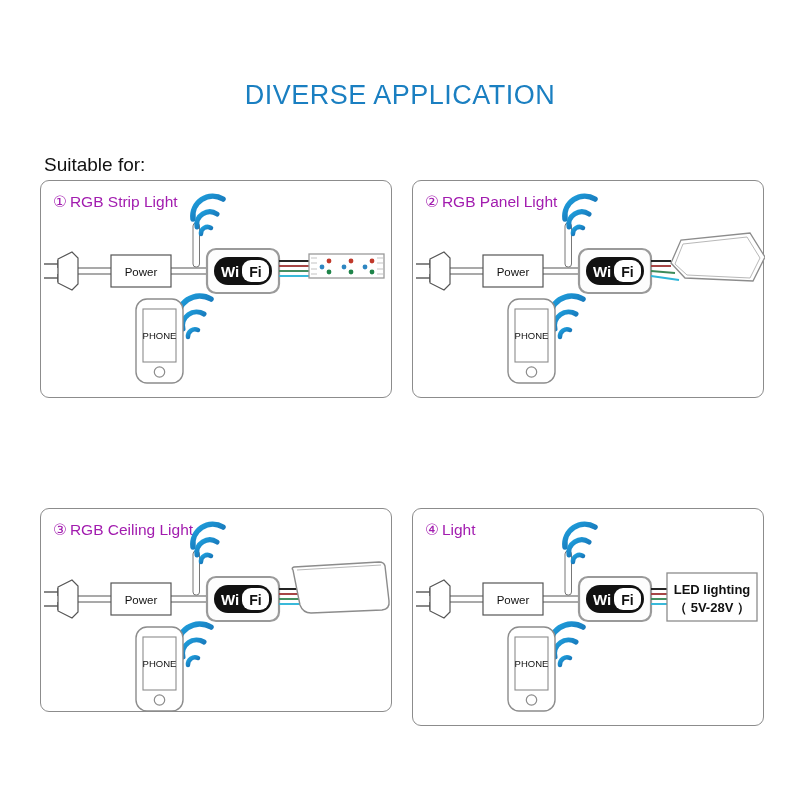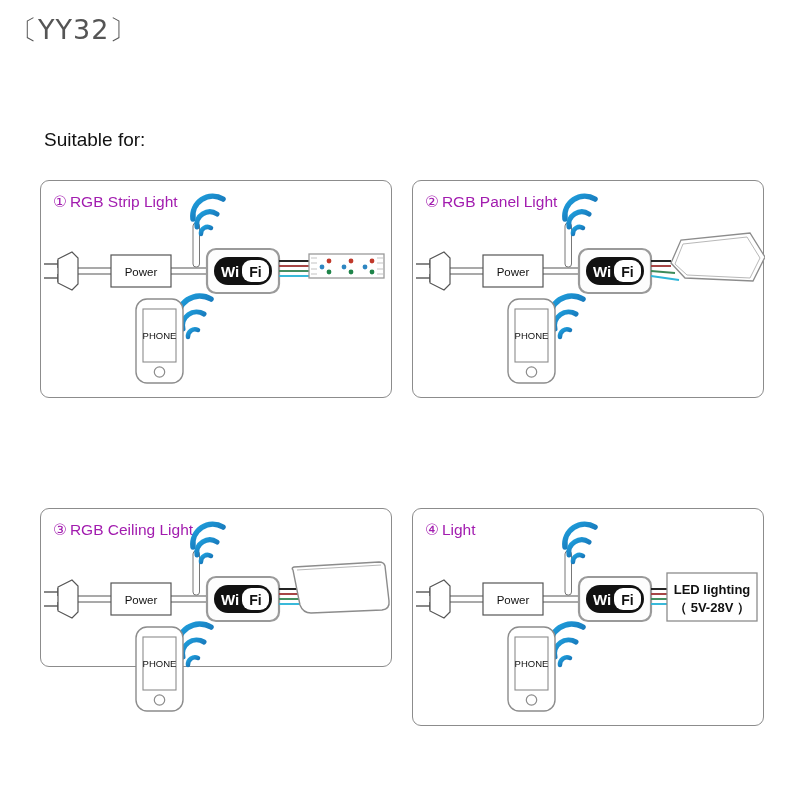--- a/index.html
+++ b/index.html
@@ -37,34 +37,34 @@
     width: 800px;
     text-align: center;
     font-size: 27px;
     color: #1a7fc1;
     letter-spacing: 0.5px;
     font-family: "Liberation Sans", sans-serif;
   }
   .suitable-label {
     position: absolute;
     left: 44px;
-    top: 129px;
+    top: 154px;
     font-size: 19px;
     color: #111111;
   }
   .panel {
     position: absolute;
     border: 1.6px solid #8c8c8c;
     border-radius: 9px;
     background: #ffffff;
     box-sizing: border-box;
   }
   .panel-1 { left: 40px;  top: 180px; width: 352px; height: 218px; }
   .panel-2 { left: 412px; top: 180px; width: 352px; height: 218px; }
-  .panel-3 { left: 40px;  top: 508px; width: 352px; height: 159px; }
+  .panel-3 { left: 40px;  top: 508px; width: 352px; height: 204px; }
   .panel-4 { left: 412px; top: 508px; width: 352px; height: 218px; }
   .panel-title {
     position: absolute;
     left: 12px;
     top: 12px;
     font-size: 15.5px;
     color: #a21caf;
     white-space: nowrap;
   }
   .panel-title .circ-num {
@@ -80,22 +80,22 @@
     pointer-events: none;
     text-align: right;
   }
   .scene svg { display: block; }
 </style>
 </head>
 <body>
 
 <div id="stage">
 
-  <div class="model-code">〔YY32〕</div>
-
+
+  <div class="main-title">DIVERSE APPLICATION</div>
 
   <div class="suitable-label">Suitable for:</div>
 
   <div class="panel panel-1">
     <div class="panel-title">
       <span class="circ-num">①</span><span>RGB Strip Light</span>
     </div>
     <div class="scene">
       <svg width="352" height="218" viewBox="0 0 352 218" xmlns="http://www.w3.org/2000/svg">
         <defs>

